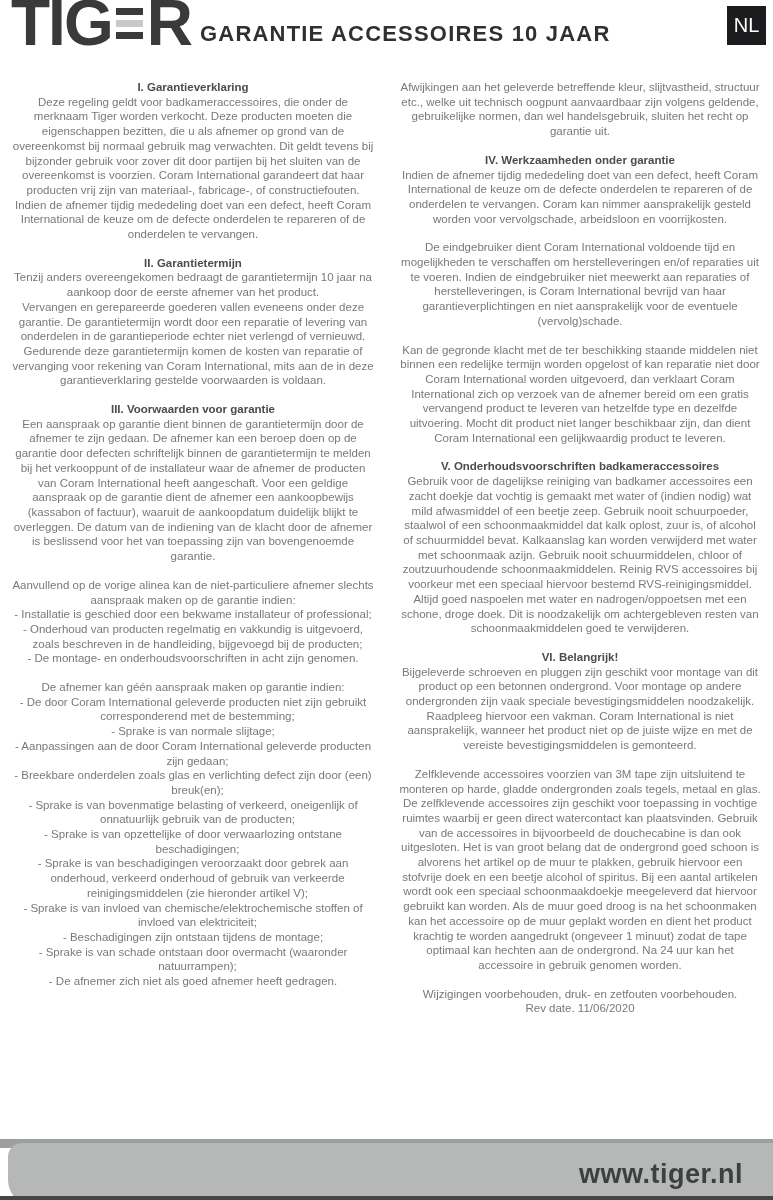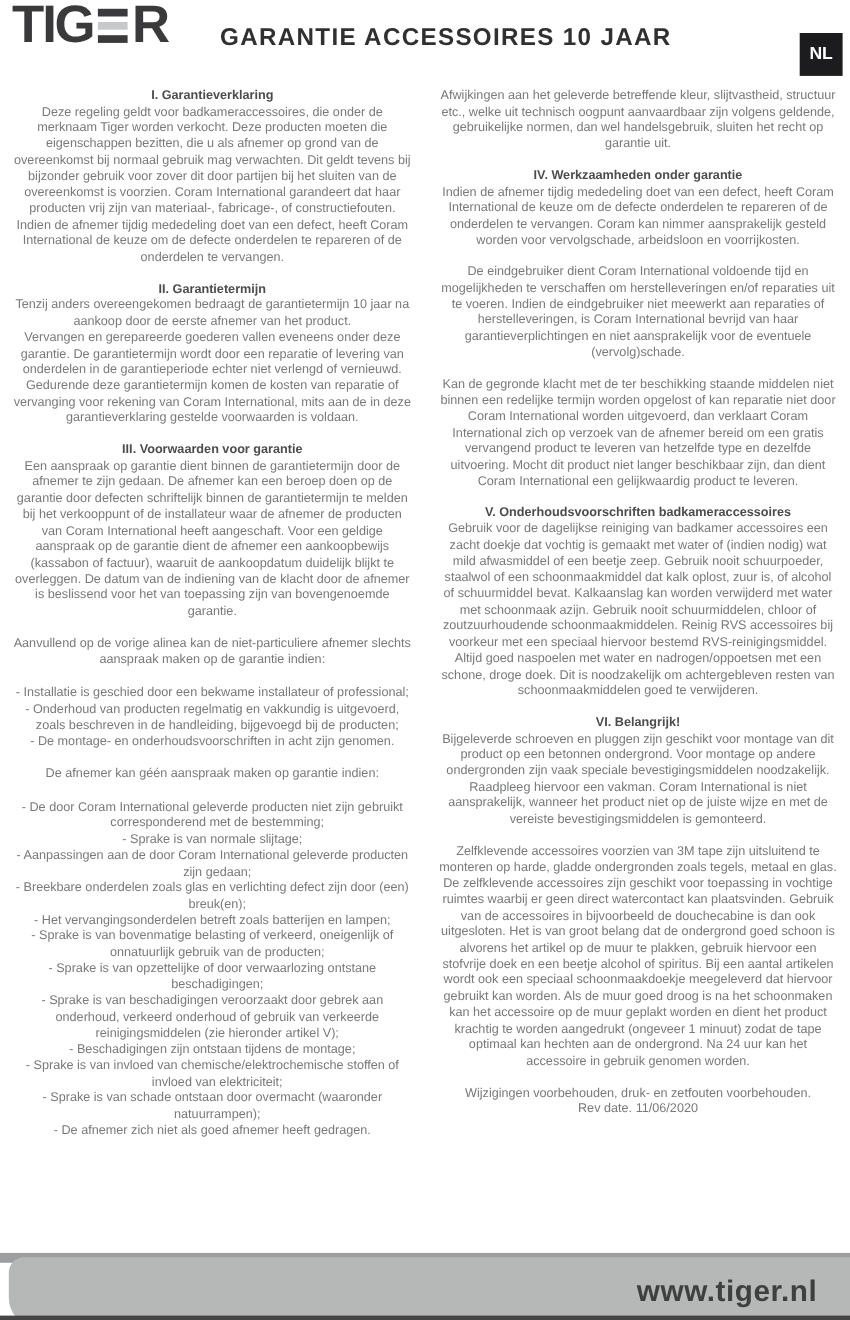--- a/index.html
+++ b/index.html
@@ -10,21 +10,21 @@
     font-family: "Liberation Sans", sans-serif;
     overflow: hidden;
   }
 
   
   .logo {
     position: absolute; left: 11px; top: 2px;
     display: flex; align-items: flex-start;
   }
   .logo-letters {
-    font-weight: bold; font-size: 48px; line-height: 42px;
+    font-weight: bold; font-size: 64px; line-height: 42px;
     letter-spacing: -2px;
     color: var(--logo-dark, #3a3a3c);
   }
   .logo-e {
     display: inline-flex; flex-direction: column; justify-content: space-between;
     width: 27px; height: 31px; margin: 6px 4px 0 4px;
   }
   .logo-e .bar { height: 7px; background: var(--logo-dark, #3a3a3c); }
   .logo-e .bar.mid { background: var(--logo-light-bar, #c7c8ca); }
 
@@ -33,43 +33,43 @@
     font-size: 22px; font-weight: bold; letter-spacing: 1.2px;
     color: var(--title-text, #303032);
     white-space: nowrap;
   }
 
   .nl-badge {
     position: absolute; right: 7px; top: 6px;
     width: 39px; height: 39px;
     background: var(--badge-bg, #1c1c1e);
     color: var(--badge-text, #ffffff);
-    font-weight: bold; font-size: 16px;
-    display: flex; align-items: center; justify-content: center; margin-top: 24px;
+    font-weight: normal; font-size: 20px;
+    display: flex; align-items: center; justify-content: center;
   }
 
   
   .content {
     position: absolute; top: 80px; left: 11px; width: 751px;
     display: flex; gap: 23px;
   }
   .column { width: 364px; text-align: center; }
 
   .section-heading {
     font-size: 11.5px; line-height: 14.7px; font-weight: bold;
     color: var(--heading-text, #4b4c4e);
     margin: 0;
   }
   .para, .list-item {
     font-size: 11.5px; line-height: 14.7px;
     color: var(--body-text, #77797b);
   }
   .para { margin: 0 0 14px; white-space: pre-line; }
   .para.tight { margin-bottom: 0; }
-  .list { margin: 16px 0 14px; }
+  .list { margin: 0 0 14px; }
   .list-item { padding-left: 9px; text-indent: -9px; }
 
   
   .footer { position: absolute; left: 0; right: 0; bottom: 0; height: 61px; }
   .footer-strip {
     position: absolute; top: 0; left: 0; right: 0; height: 9px;
     background: var(--footer-strip, #9c9ea0);
   }
   .footer-bar {
     position: absolute; top: 4px; left: 8px; right: 0; height: 63px;
@@ -124,26 +124,25 @@
           <div class="list-item">- Installatie is geschied door een bekwame installateur of professional;</div>
           <div class="list-item">- Onderhoud van producten regelmatig en vakkundig is uitgevoerd, zoals beschreven in de handleiding, bijgevoegd bij de producten;</div>
           <div class="list-item">- De montage- en onderhoudsvoorschriften in acht zijn genomen.</div>
         </div>
         <div class="para tight">De afnemer kan géén aanspraak maken op garantie indien:</div>
         <div class="list">
           <div class="list-item">- De door Coram International geleverde producten niet zijn gebruikt corresponderend met de bestemming;</div>
           <div class="list-item">- Sprake is van normale slijtage;</div>
           <div class="list-item">- Aanpassingen aan de door Coram International geleverde producten zijn gedaan;</div>
           <div class="list-item">- Breekbare onderdelen zoals glas en verlichting defect zijn door (een) breuk(en);</div>
-          <div class="list-item">- Het vervangingsonderdelen betreft zoals batterijen en lampen;</div>
           <div class="list-item">- Sprake is van bovenmatige belasting of verkeerd, oneigenlijk of onnatuurlijk gebruik van de producten;</div>
           <div class="list-item">- Sprake is van opzettelijke of door verwaarlozing ontstane beschadigingen;</div>
           <div class="list-item">- Sprake is van beschadigingen veroorzaakt door gebrek aan onderhoud, verkeerd onderhoud of gebruik van verkeerde reinigingsmiddelen (zie hieronder artikel V);</div>
+          <div class="list-item">- Sprake is van invloed van chemische/elektrochemische stoffen of invloed van elektriciteit;</div>
           <div class="list-item">- Beschadigingen zijn ontstaan tijdens de montage;</div>
-          <div class="list-item">- Sprake is van invloed van chemische/elektrochemische stoffen of invloed van elektriciteit;</div>
           <div class="list-item">- Sprake is van schade ontstaan door overmacht (waaronder natuurrampen);</div>
           <div class="list-item">- De afnemer zich niet als goed afnemer heeft gedragen.</div>
         </div>
       </div>
     </div>
   <div class="column">
       <div class="section">
         <div class="para">Afwijkingen aan het geleverde betreffende kleur, slijtvastheid, structuur etc., welke uit technisch oogpunt aanvaardbaar zijn volgens geldende, gebruikelijke normen, dan wel handelsgebruik, sluiten het recht op garantie uit.</div>
       </div>
       <div class="section">

